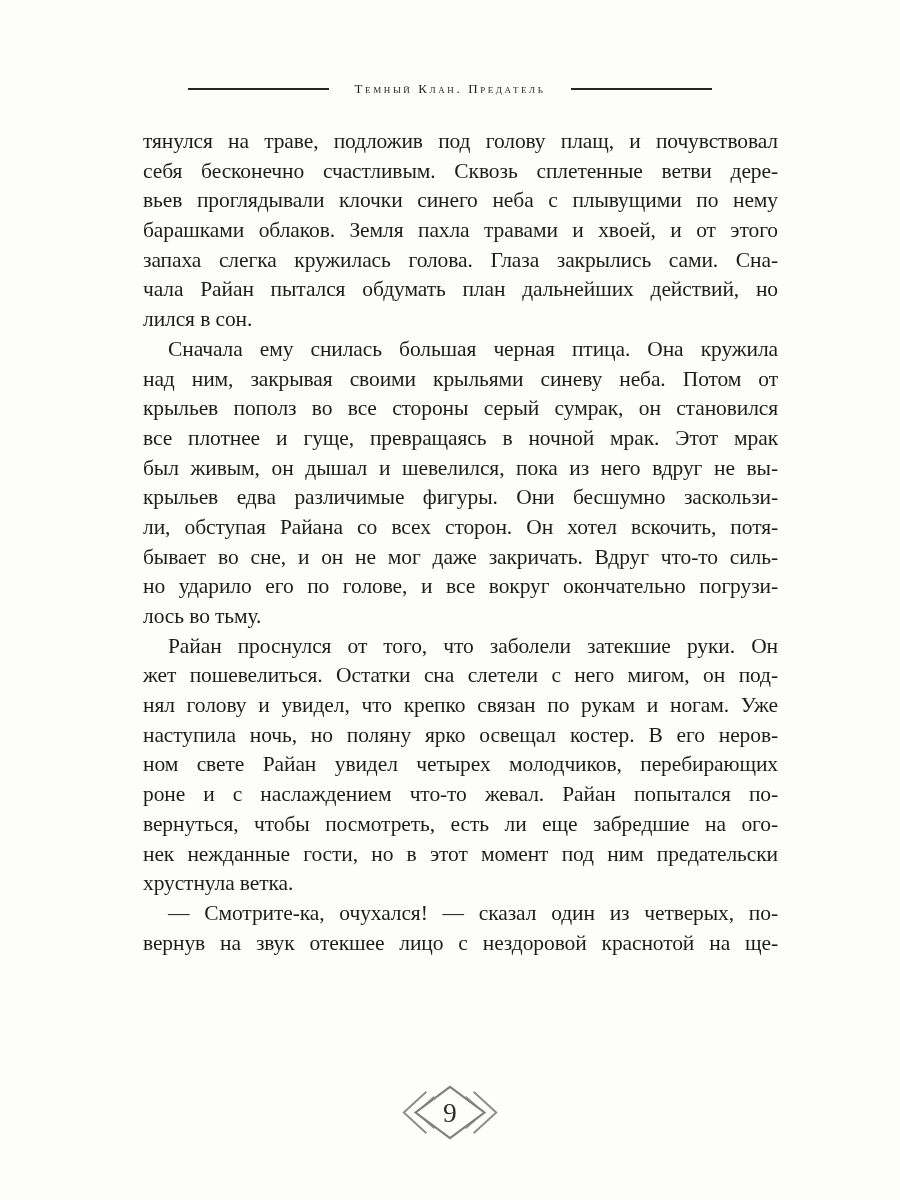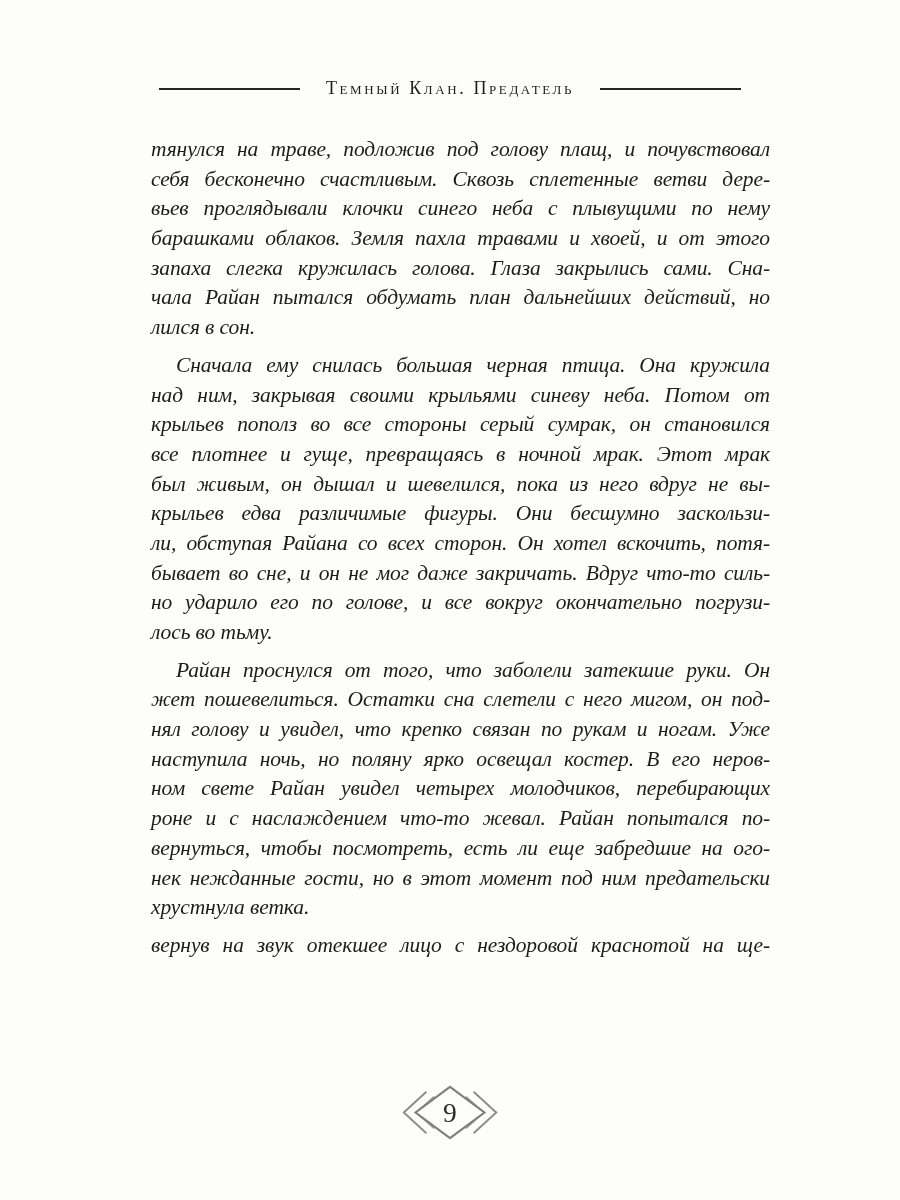--- a/index.html
+++ b/index.html
@@ -30,38 +30,38 @@
     justify-content:center;
     gap:26px;
   }
   .header .rule{
     display:inline-block;
     width:141px;height:2px;
     background:var(--rule);
   }
   .header .title{
     font-variant-caps:small-caps;
-    font-size:18px;
+    font-size:13px;
     letter-spacing:2.6px;
     color:#1e1e1e;
     white-space:nowrap;
     line-height:1;
     padding-bottom:2px;
   }
   
   .text-block{
     position:absolute;
     left:143px;
     top:127px;
     width:635px;
     font-size:21.5px;
     line-height:29.7px;
     letter-spacing:-0.1px;
   }
-  .para{margin:8px;padding:0;font-style:italic;}
+  .para{margin:0;padding:0;}
   .line{
     text-align:justify;
     text-align-last:justify;
     white-space:normal;
     height:29.7px;
     overflow:visible;
   }
   .line.indent{text-indent:25px;}
   .line.para-end{
     text-align-last:left;
@@ -116,20 +116,21 @@
         <div class="line">жет пошевелиться. Остатки сна слетели с него мигом, он под-</div>
         <div class="line">нял голову и увидел, что крепко связан по рукам и ногам. Уже</div>
         <div class="line">наступила ночь, но поляну ярко освещал костер. В его неров-</div>
         <div class="line">ном свете Райан увидел четырех молодчиков, перебирающих</div>
         <div class="line">роне и с наслаждением что-то жевал. Райан попытался по-</div>
         <div class="line">вернуться, чтобы посмотреть, есть ли еще забредшие на ого-</div>
         <div class="line">нек нежданные гости, но в этот момент под ним предательски</div>
         <div class="line para-end">хрустнула ветка.</div>
       </div>
       <div class="para">
+        <div class="line indent">— Смотрите-ка, очухался! — сказал один из четверых, по-</div>
         <div class="line">вернув на звук отекшее лицо с нездоровой краснотой на ще-</div>
       </div>
     </div>
 
   <div class="footer">
     <svg class="ornament" width="118" height="61" viewBox="0 0 120 62" aria-hidden="true">
       <polyline points="36,10 13,31 36,52" fill="none" stroke="#8d8d8d" stroke-width="2"></polyline>
       <polyline points="44,15 26,31 44,47" fill="none" stroke="#9a9a9a" stroke-width="2"></polyline>
       <polyline points="84,10 107,31 84,52" fill="none" stroke="#8d8d8d" stroke-width="2"></polyline>
       <polyline points="76,15 94,31 76,47" fill="none" stroke="#9a9a9a" stroke-width="2"></polyline>

